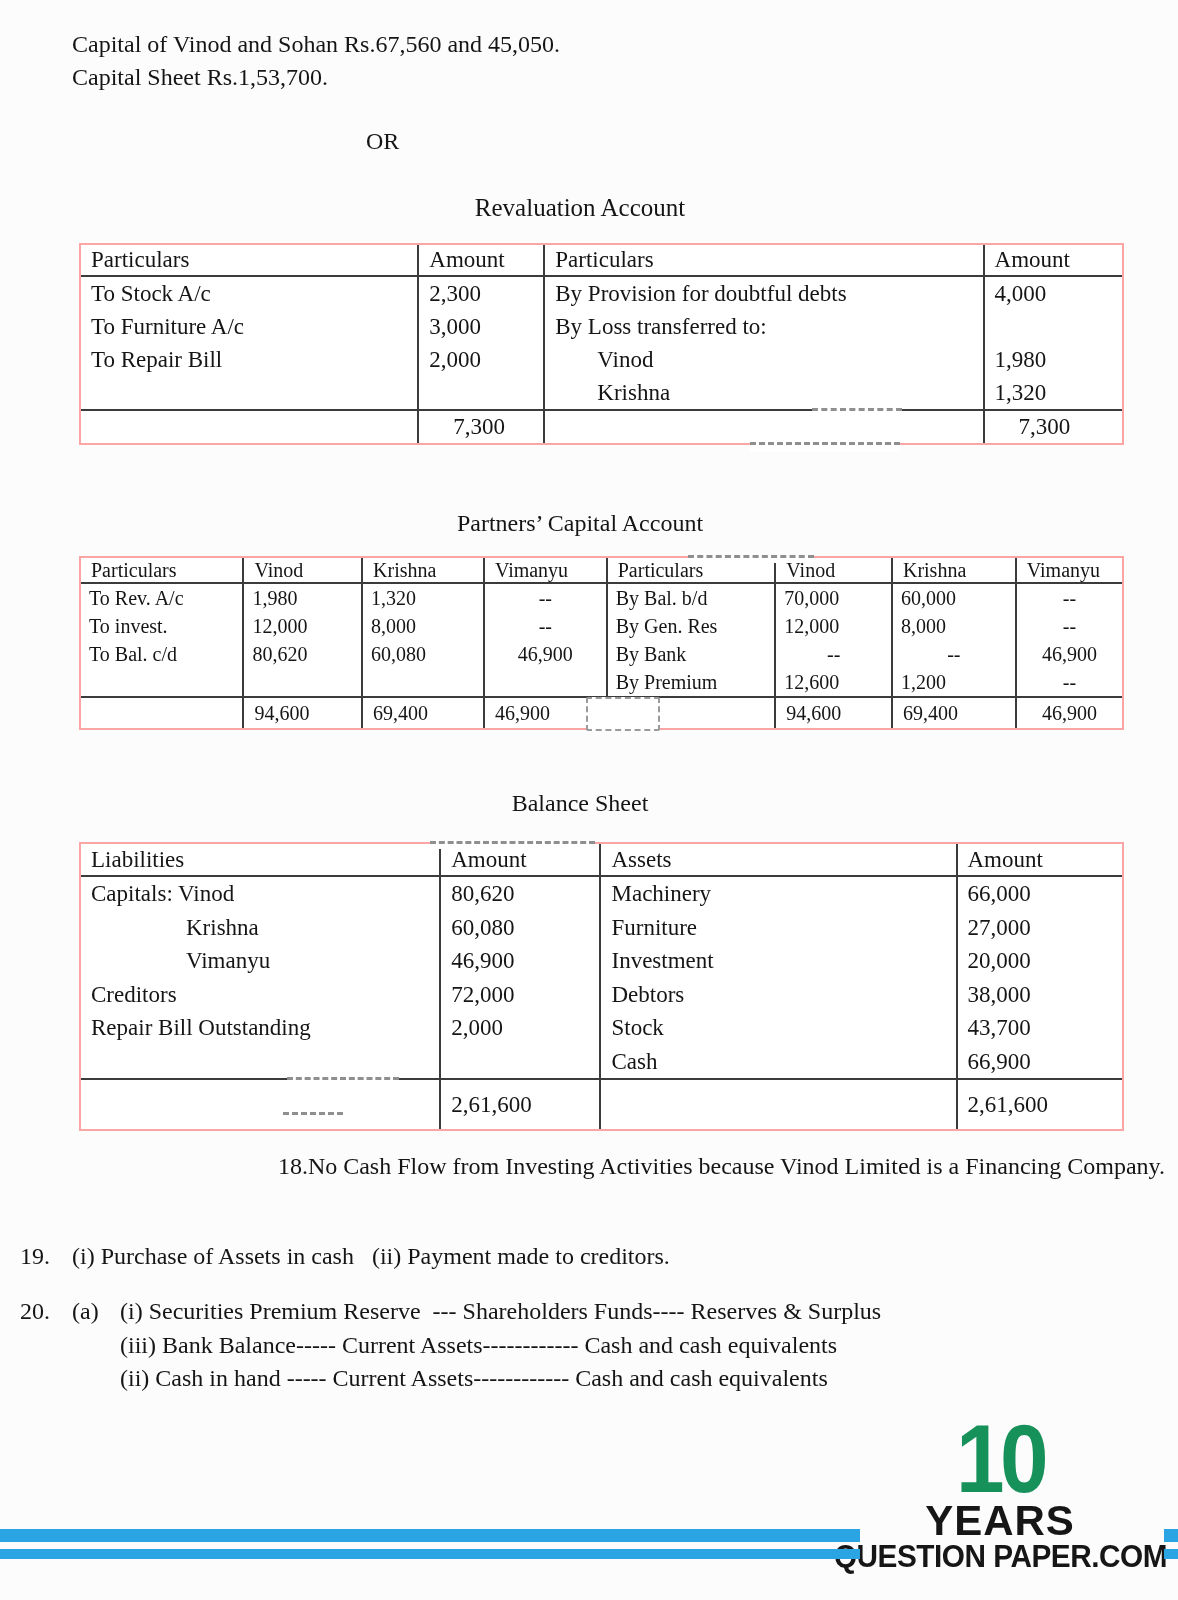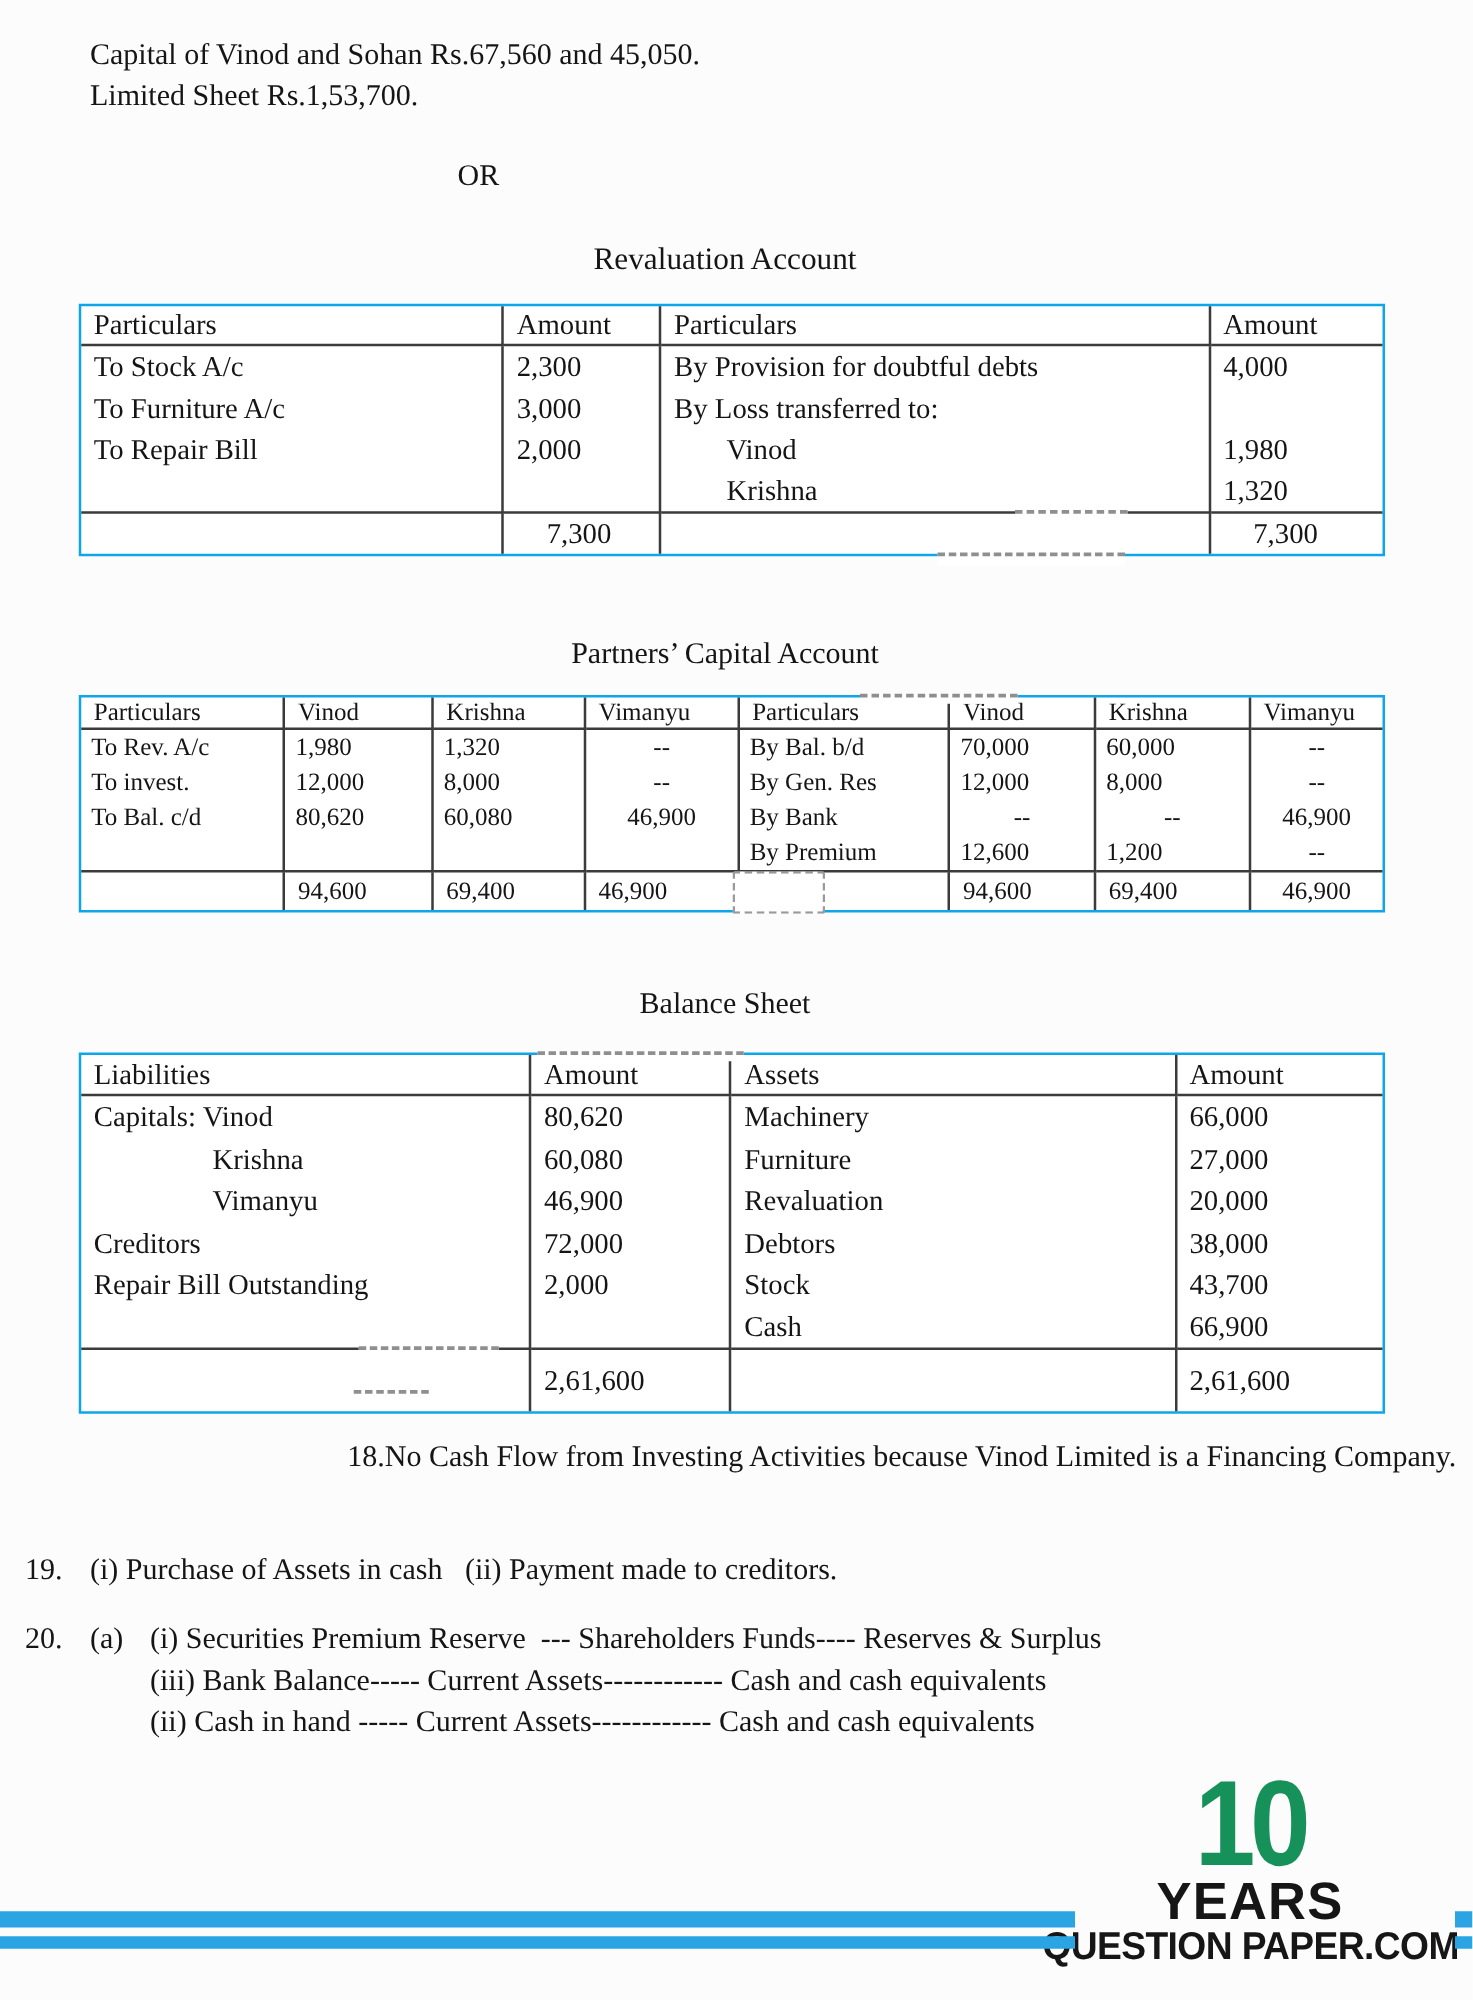--- a/index.html
+++ b/index.html
@@ -4,22 +4,22 @@
 <style>
   html,body{margin:0;padding:0;}
   #page{position:relative;width:1178px;height:1600px;background:#fcfcfc;
         font-family:"Liberation Serif",serif;color:#151515;overflow:hidden;}
   .abs{position:absolute;}
   
   .intro{left:72px;top:28px;font-size:24px;line-height:33px;}
   .or{left:366px;top:128px;font-size:24px;}
   .tbl-title{font-size:25px;text-align:center;left:40px;width:1080px;}
   
-  .ledger{position:absolute;left:63px;width:1045px;display:grid;
-          border:2px solid #0ea5e9;background:#fff;box-sizing:border-box;}
+  .ledger{position:absolute;left:79px;width:1045px;display:grid;
+          border:2px solid #fca5a5;background:#fff;box-sizing:border-box;}
   .ledger > div{border-right:2px solid #3b3b3b;border-bottom:2px solid #3b3b3b;
           box-sizing:border-box;overflow:hidden;}
   .ledger > div.nr{border-right:none;}
   .ledger > div.tt{border-bottom:none;display:flex;align-items:center;}
   .hd{display:flex;align-items:center;}
   .pad{padding-left:10px;}
   .ln{line-height:33px;min-height:33px;white-space:pre;padding-left:10px;}
   .ln2{line-height:28px;min-height:28px;white-space:pre;padding-left:8px;}
   .ln3{line-height:33.5px;min-height:33.5px;white-space:pre;padding-left:10px;}
   .ind{padding-left:52px;}
@@ -58,21 +58,21 @@
   .smudge.dash{border-top:3px dashed #8f8f8f;}
   .smudge.box{border:2px dashed #9a9a9a;border-radius:2px;}
 </style>
 </head>
 <body>
 
 <div id="page">
 
   <div class="abs intro">
     <div>Capital of Vinod and Sohan Rs.67,560 and 45,050.</div>
-    <div>Limited Sheet Rs.1,53,700.</div>
+    <div>Capital Sheet Rs.1,53,700.</div>
   </div>
   <div class="abs or">OR</div>
 
   <div class="abs tbl-title" style="top:194px;">Revaluation Account</div>
   <div class="ledger t-reval">
     <div class="hd pad">Particulars</div>
     <div class="hd pad">Amount</div>
     <div class="hd pad">Particulars</div>
     <div class="hd pad nr">Amount</div>
 
@@ -188,21 +188,21 @@
     <div>
       <div class="ln3">80,620</div>
       <div class="ln3">60,080</div>
       <div class="ln3">46,900</div>
       <div class="ln3">72,000</div>
       <div class="ln3">2,000</div>
     </div>
     <div>
       <div class="ln3">Machinery</div>
       <div class="ln3">Furniture</div>
-      <div class="ln3">Revaluation</div>
+      <div class="ln3">Investment</div>
       <div class="ln3">Debtors</div>
       <div class="ln3">Stock</div>
       <div class="ln3">Cash</div>
     </div>
     <div class="nr">
       <div class="ln3">66,000</div>
       <div class="ln3">27,000</div>
       <div class="ln3">20,000</div>
       <div class="ln3">38,000</div>
       <div class="ln3">43,700</div>

